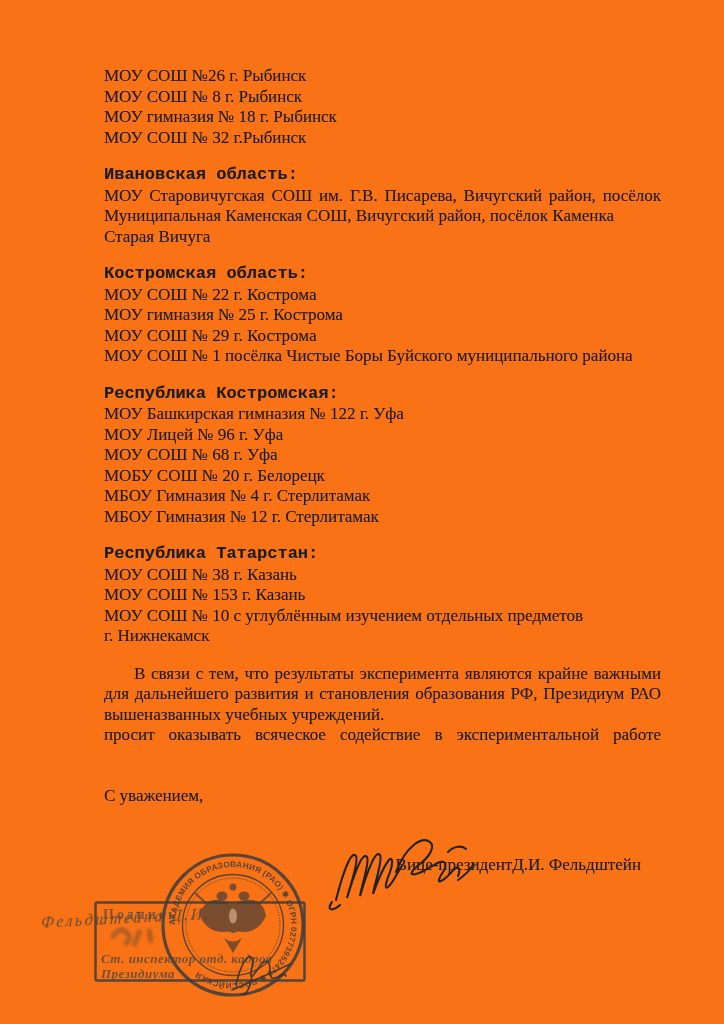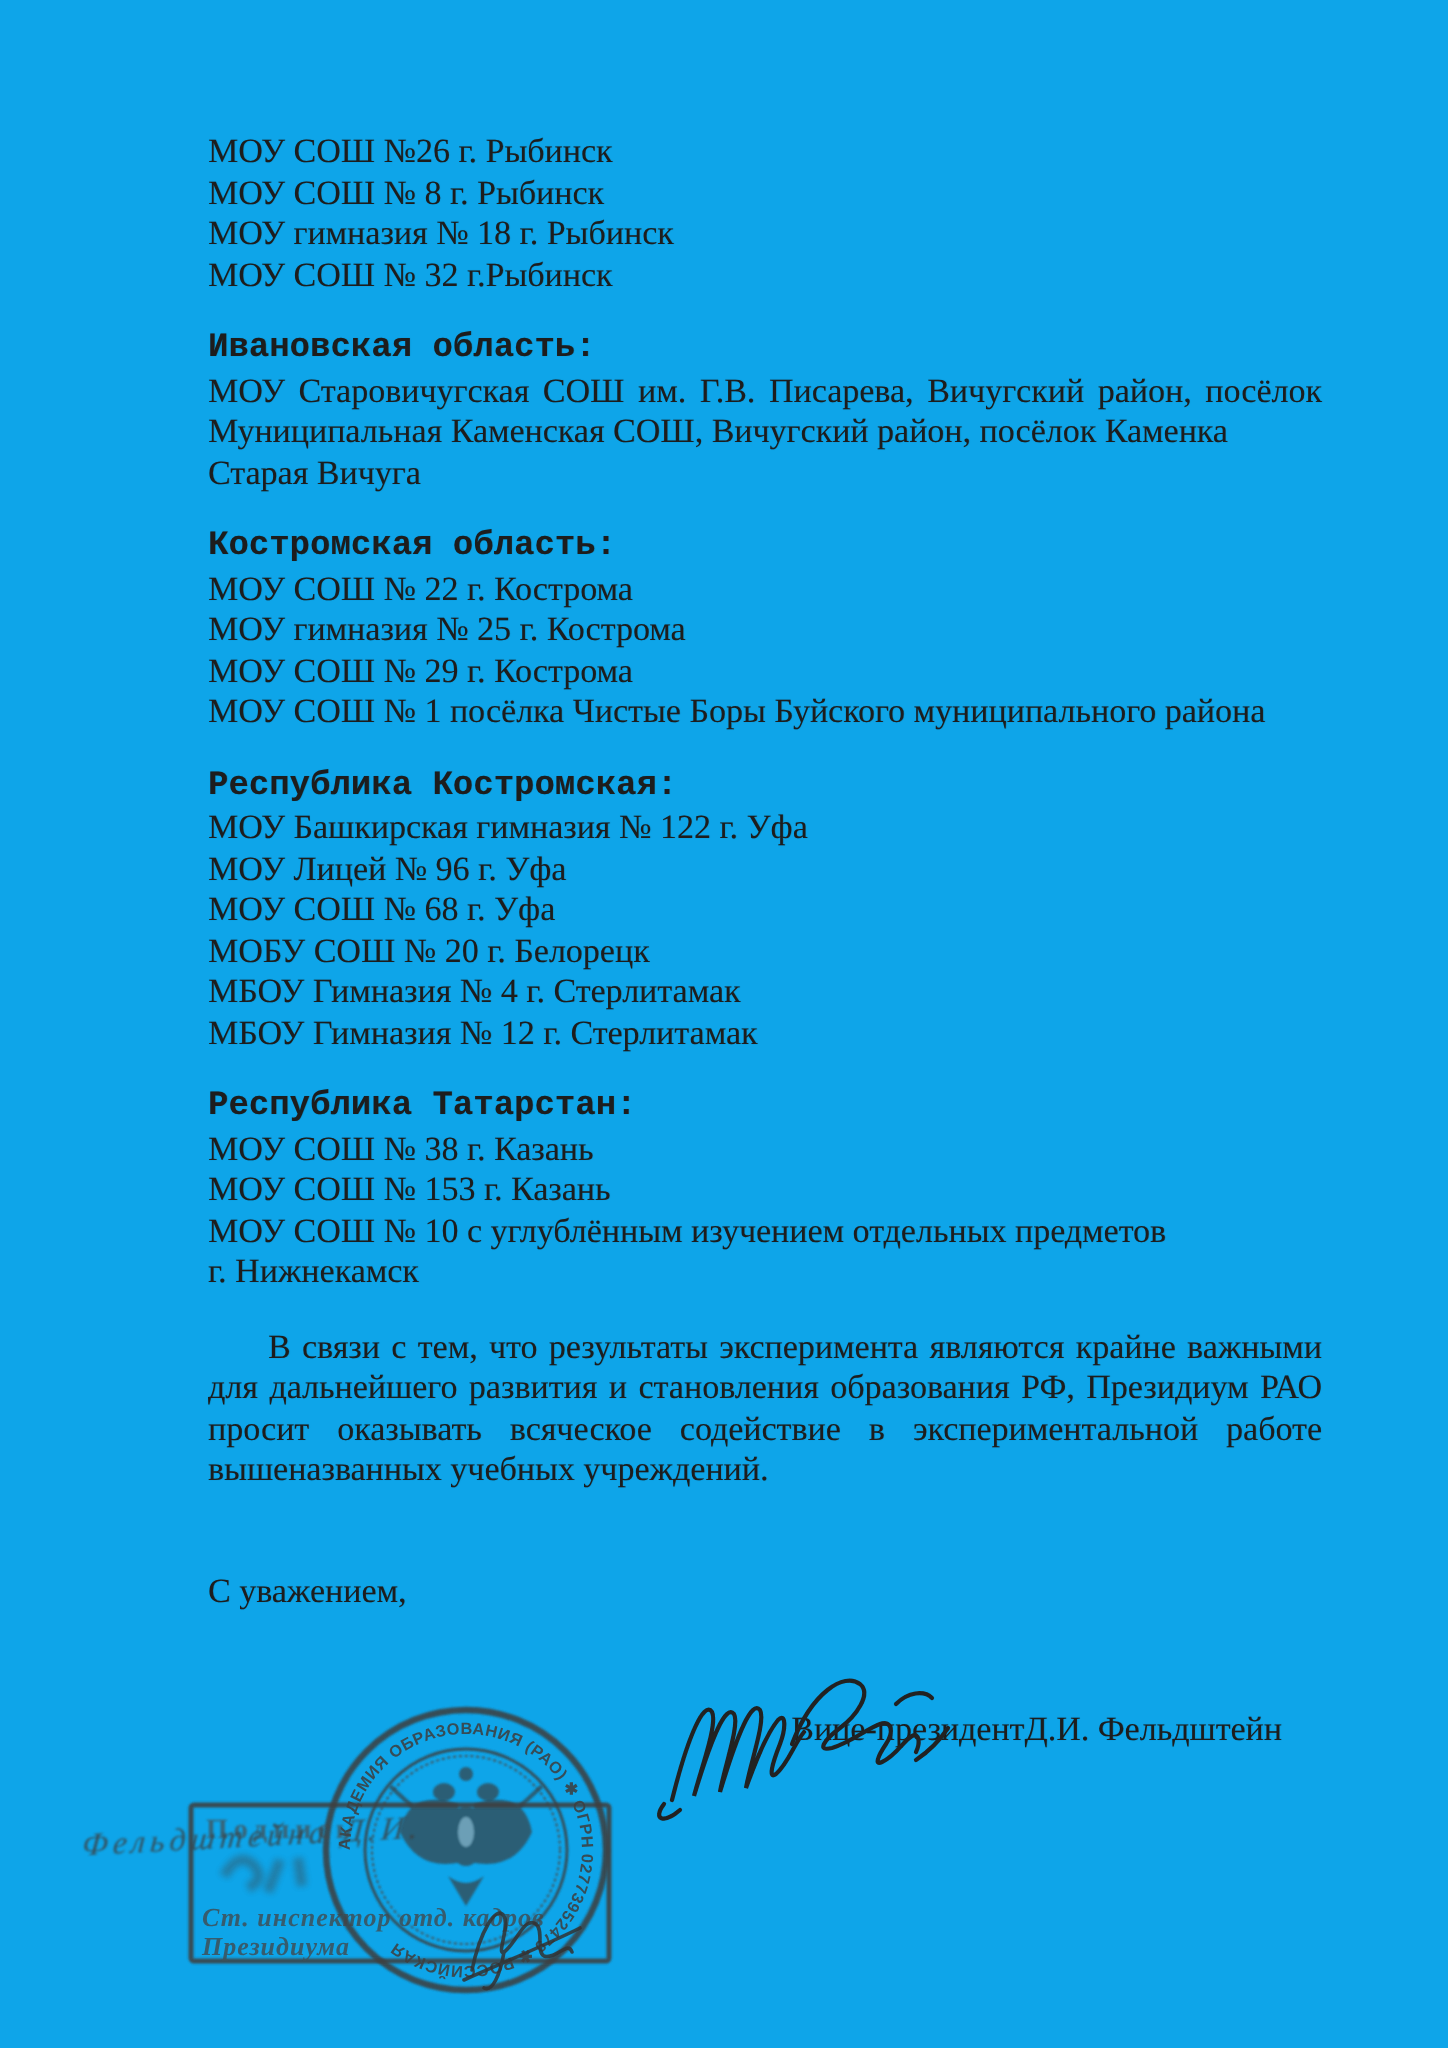--- a/index.html
+++ b/index.html
@@ -1,19 +1,19 @@
 <!DOCTYPE html>
 <html><head>
 <meta charset="utf-8">
 <style>
   html,body{margin:0;padding:0;background:#e8e8e8;}
   .page{
     position:relative;
     width:724px;height:1024px;
-    background:#0ea5e9;
+    background:#f97316;
     font-family:"Liberation Serif", serif;
     color:#1d1d1d;
     overflow:hidden;
     box-shadow:0 0 4px rgba(0,0,0,.25);
   }
   .content{
     position:absolute;left:104px;top:66px;width:557px;
     font-size:17px;line-height:20.5px;
     text-shadow:0.2px 0.2px 0.35px rgba(25,25,25,.35);
   }
@@ -75,22 +75,22 @@
           <div class="line">МОУ СОШ № 38 г. Казань</div>
           <div class="line">МОУ СОШ № 153 г. Казань</div>
           <div class="line">МОУ СОШ № 10 с углублённым изучением отдельных предметов</div>
           <div class="line">г. Нижнекамск</div>
         </div>
       </div>
 
     <div class="para">
         <div class="line fill">В связи с тем, что результаты эксперимента являются крайне важными</div>
         <div class="line fill">для дальнейшего развития и становления образования РФ, Президиум РАО</div>
+        <div class="line">вышеназванных учебных учреждений.</div>
         <div class="line fill">просит оказывать всяческое содействие в экспериментальной работе</div>
-        <div class="line">вышеназванных учебных учреждений.</div>
       </div>
 
     <div class="closing">С уважением,</div>
 
     <div class="sig-row">
       <span>Вице-президент</span>
       <span>Д.И. Фельдштейн</span>
     </div>
   </div>
 

